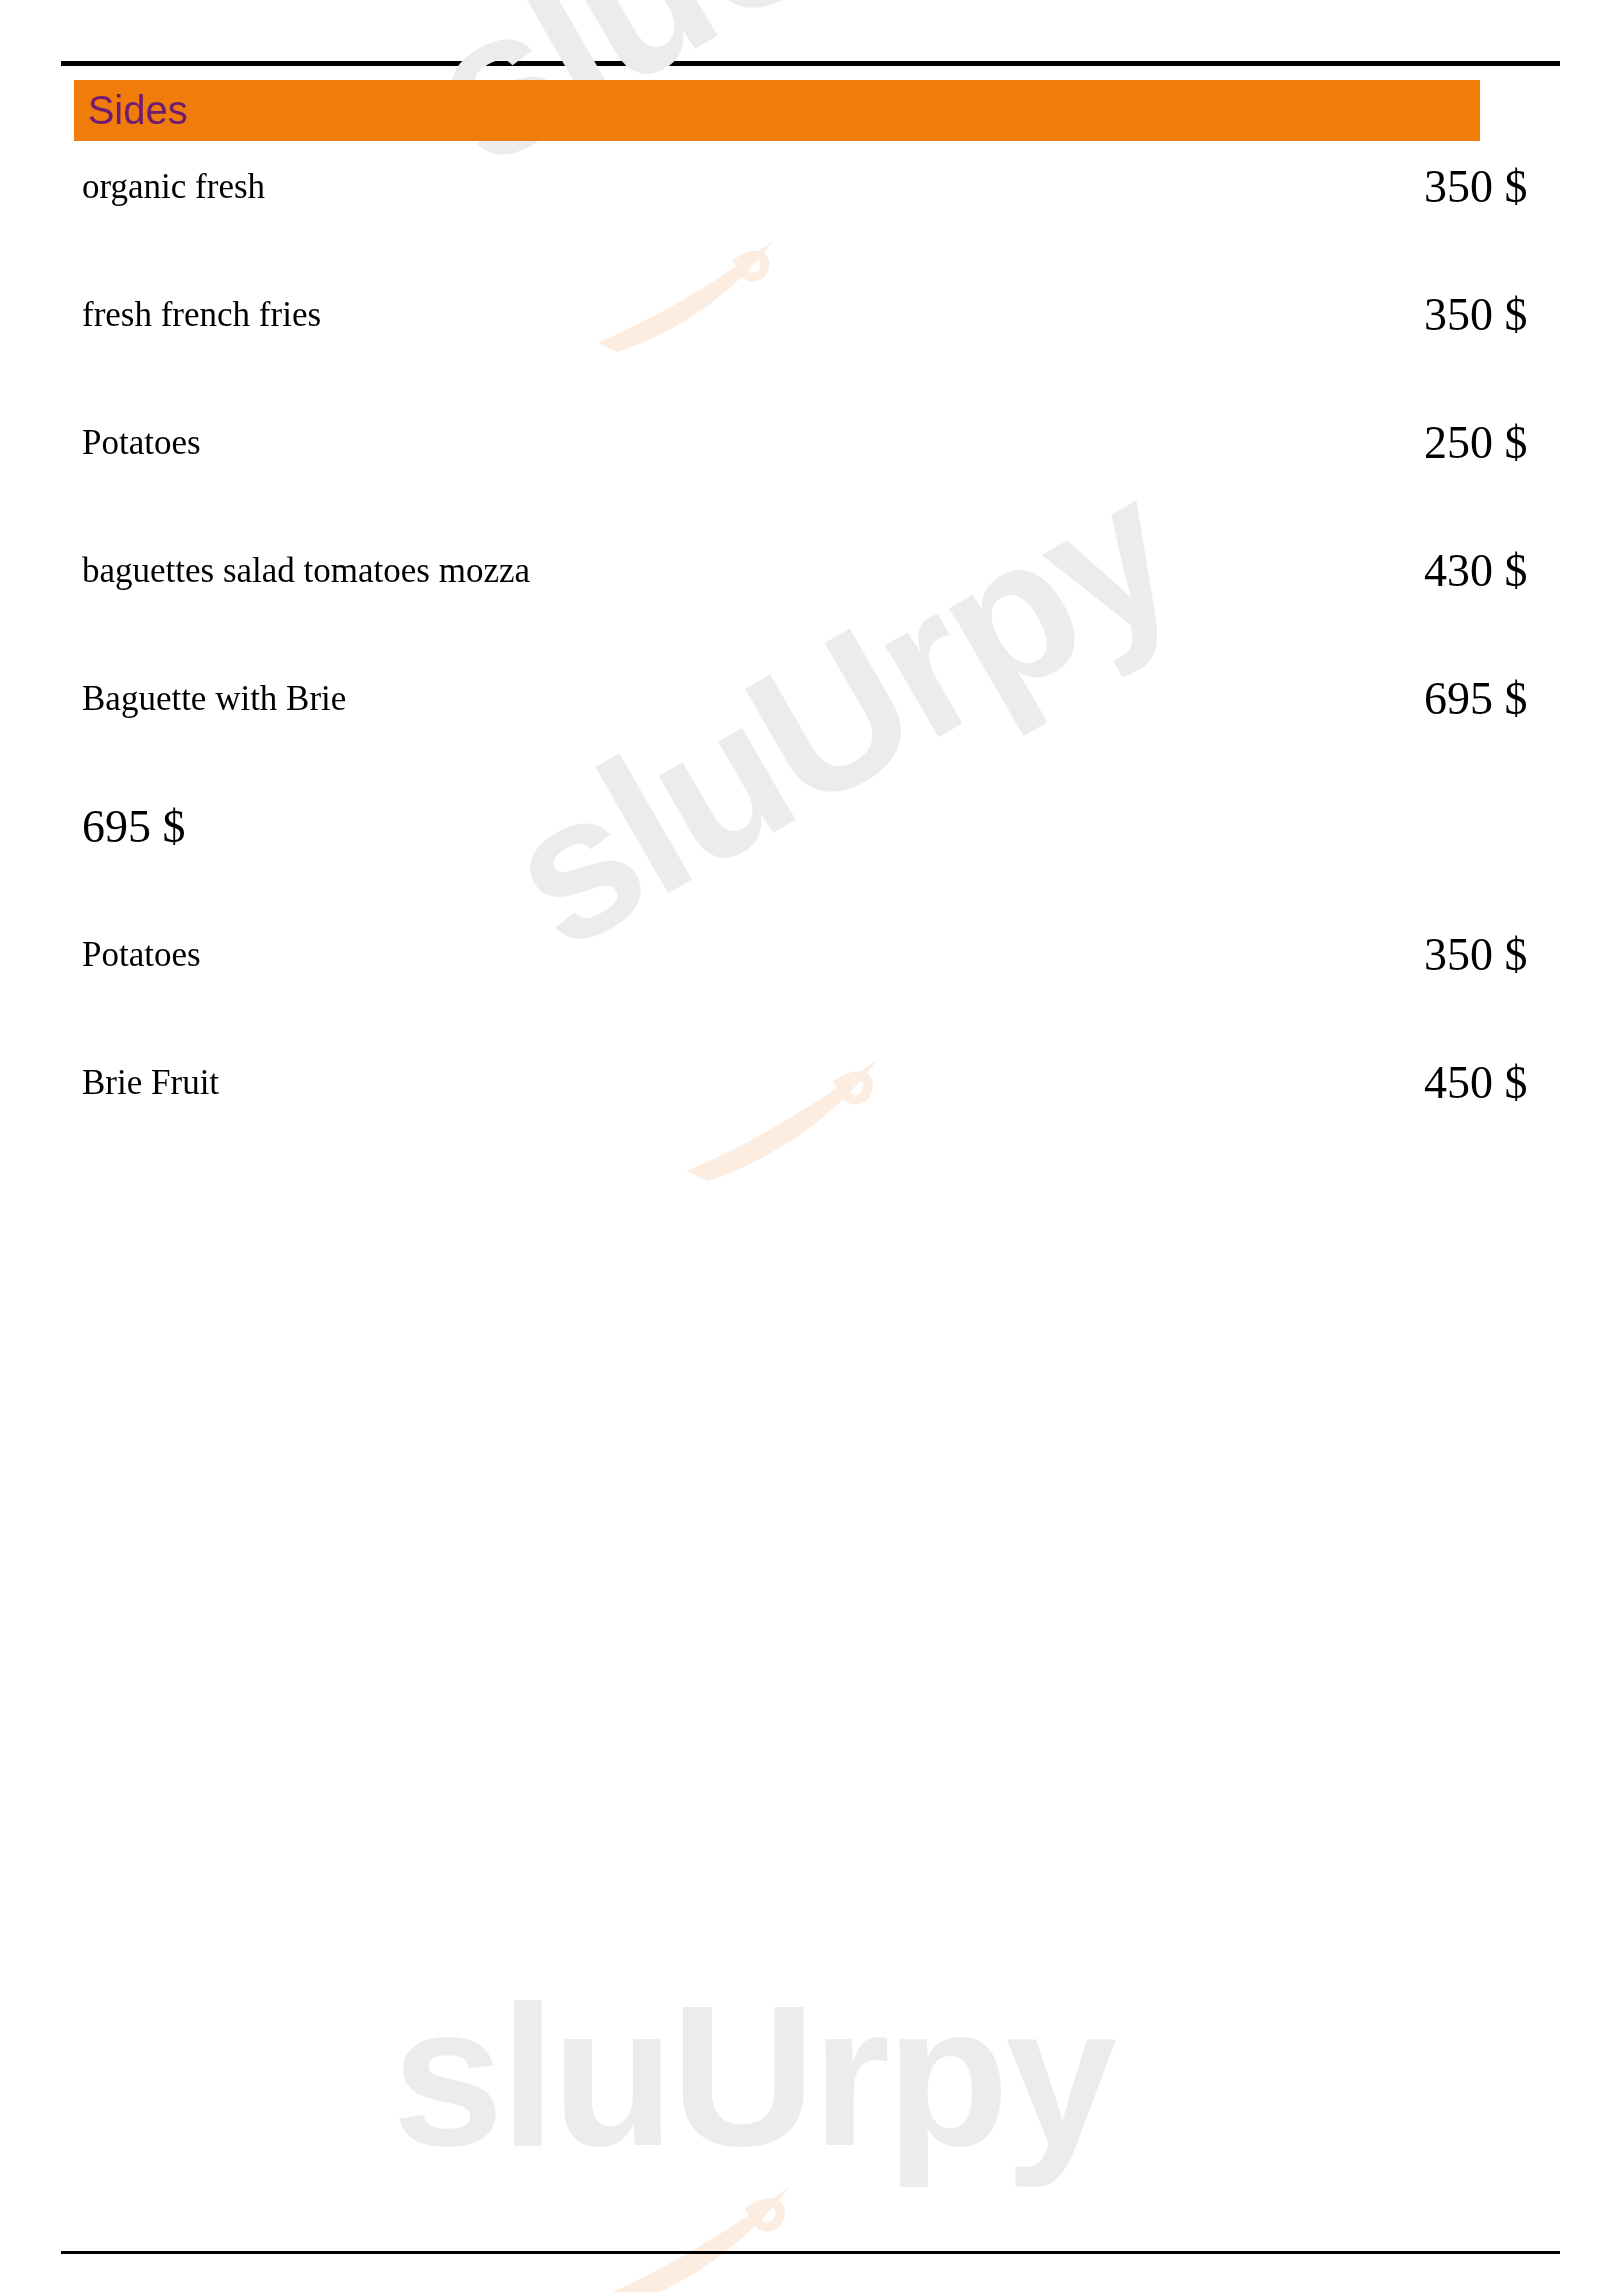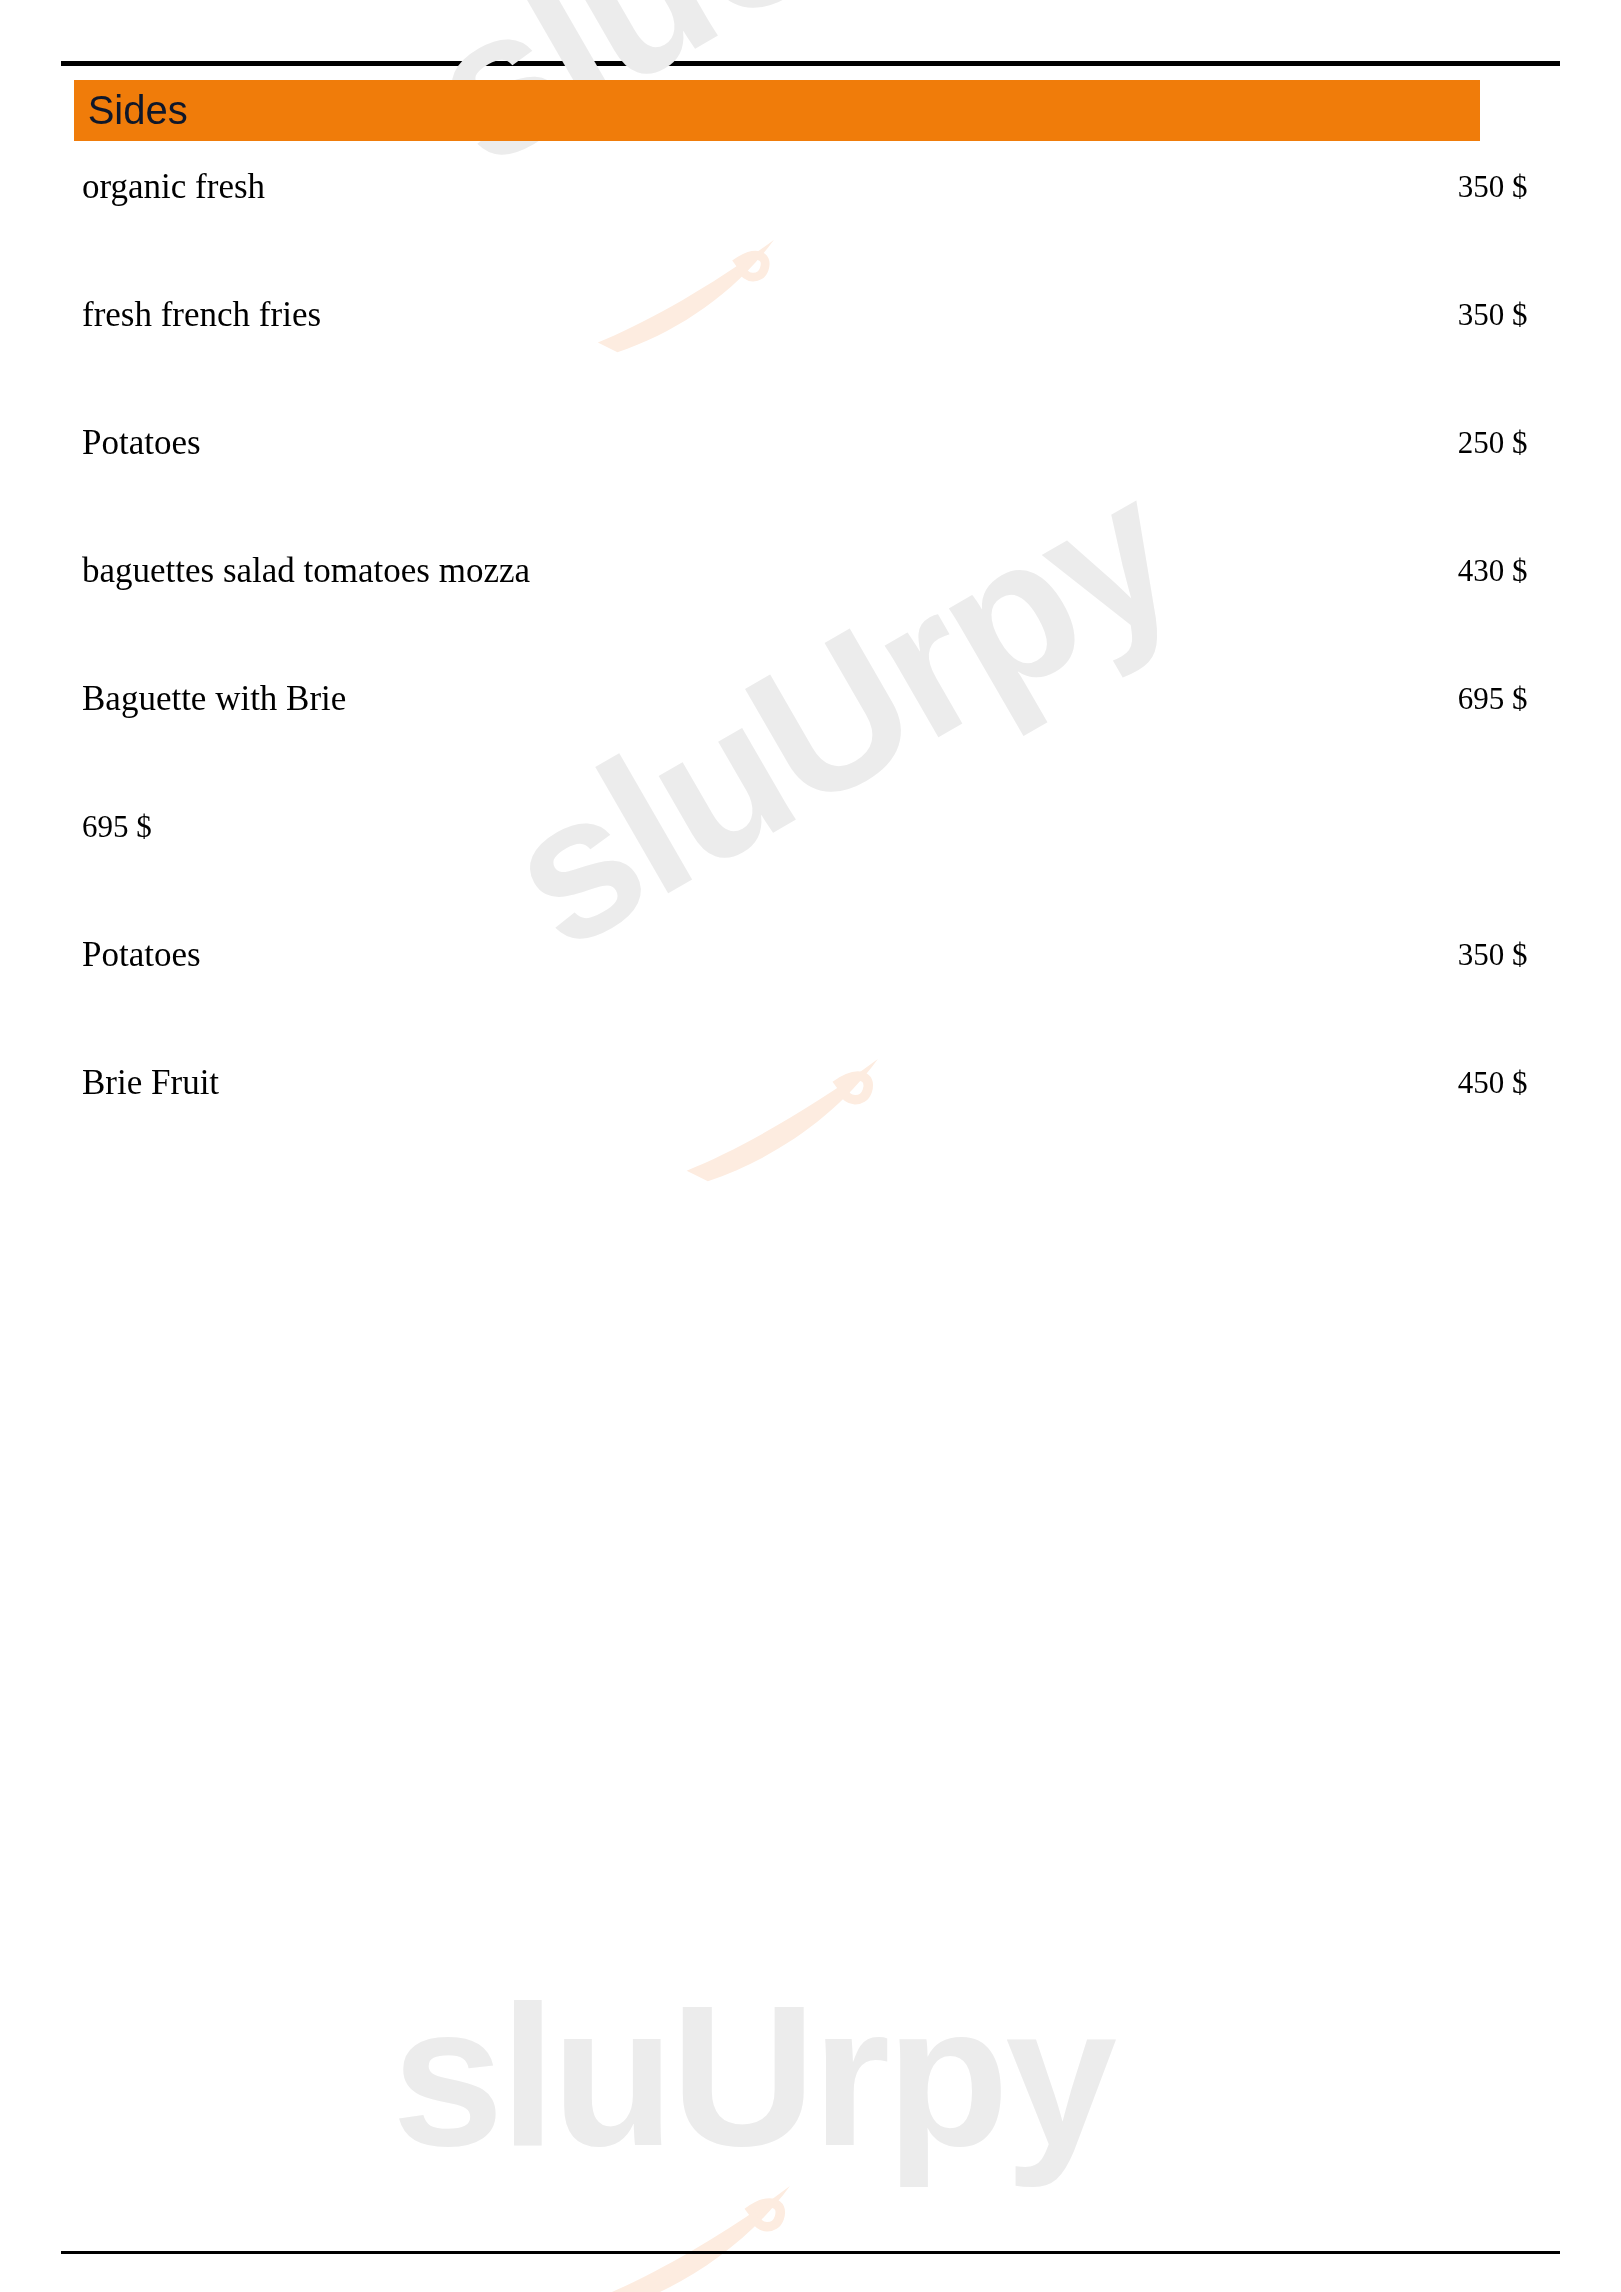--- a/index.html
+++ b/index.html
@@ -87,21 +87,21 @@
     z-index: 2;
   }
 
   .section-header {
     position: absolute;
     left: 74px;
     top: 80px;
     width: 1406px;
     height: 61px;
     background: #f07c0a;
-    color: #0f172a;
+    color: #701a75;
     font-family: "Liberation Sans", sans-serif;
     font-size: 40px;
     line-height: 61px;
     padding-left: 13.7px;
     box-sizing: border-box;
   }
 
   .items {
     position: absolute;
     left: 0;
@@ -117,21 +117,21 @@
     justify-content: space-between;
     padding: 0 74px 0 82px;
     box-sizing: border-box;
   }
   .item-name {
     font-size: 35px;
     color: #000000;
     line-height: 43px;
   }
   .item-price {
-    font-size: 31px;
+    font-size: 46px;
     color: #000000;
     line-height: 43px;
     white-space: nowrap;
     padding-right: 19.6px;
   }
 </style>
 </head>
 <body>
 
 <div class="page">

